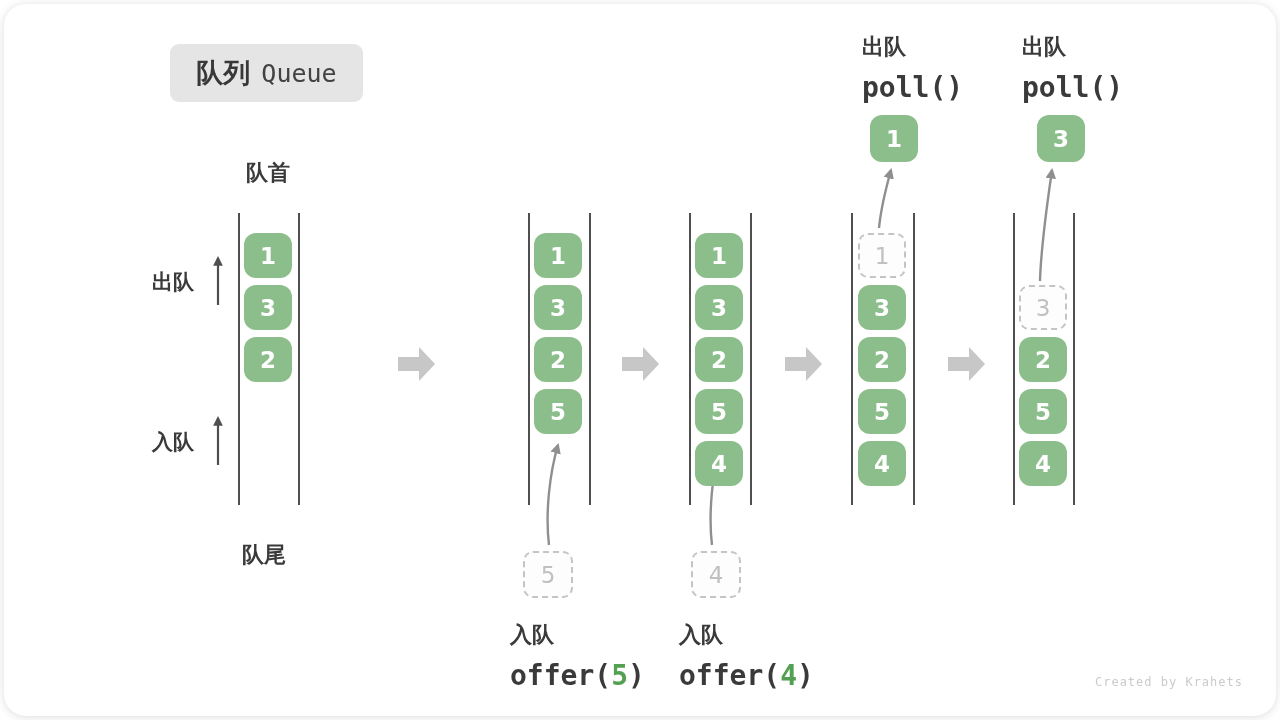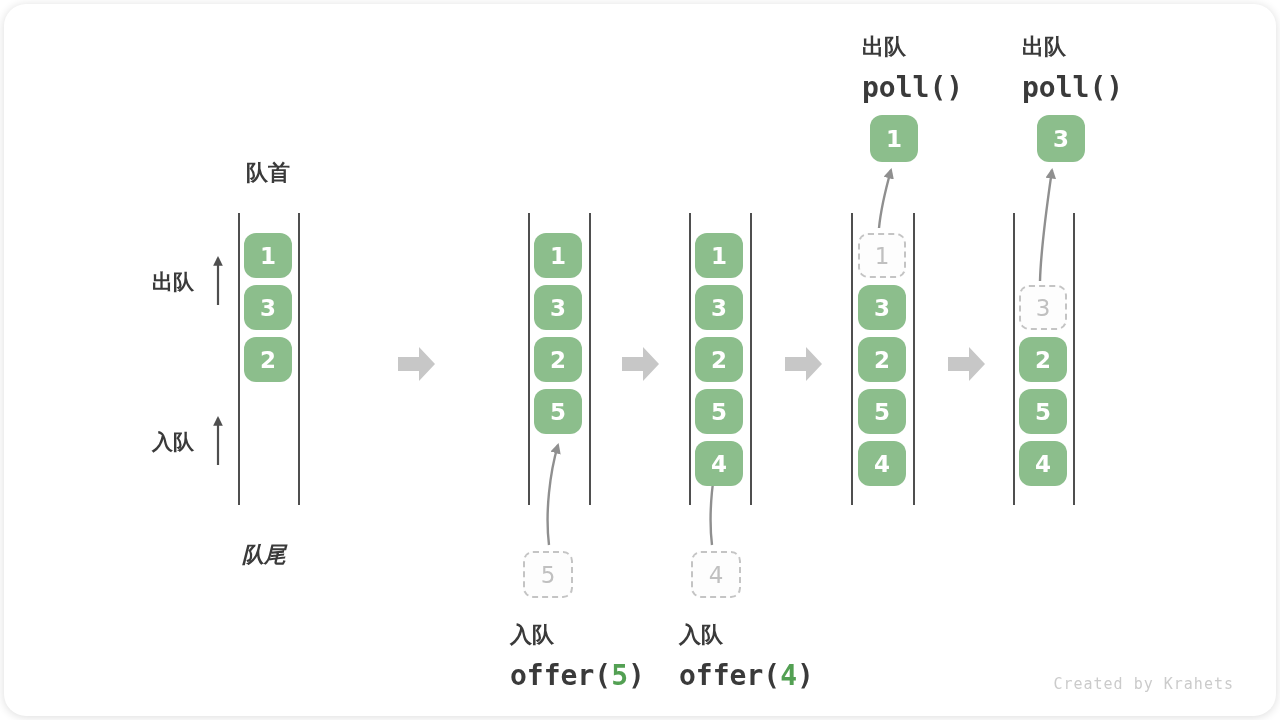--- a/index.html
+++ b/index.html
@@ -28,32 +28,36 @@
         font-size:23px;font-weight:700;font-family:"DejaVu Sans",sans-serif;}
   .gbox.float{height:47px;}
   .dbox{position:absolute;width:48px;height:45px;background:#fdfdfd;border:2px dashed var(--muted);border-radius:10px;
         display:flex;align-items:center;justify-content:center;color:#c0c0c0;
         font-size:23px;font-weight:500;font-family:"DejaVu Sans",sans-serif;}
   .dbox.float{width:50px;height:47px;}
   .op-label{position:absolute;}
   .op-name{font-size:22px;font-weight:700;color:#3a3a3a;margin-bottom:9px;}
   .op-code{font-family:"DejaVu Sans Mono",monospace;font-size:28px;font-weight:600;color:#3a3a3a;}
   .op-code .arg{color:var(--accent-green);font-weight:700;}
-  .footer{position:absolute;right:46px;top:675px;font-family:"DejaVu Sans Mono",monospace;
-          font-size:15px;color:var(--footer);letter-spacing:1px;}
+  .footer{position:absolute;right:37px;top:675px;font-family:"DejaVu Sans Mono",monospace;
+          font-size:12px;color:var(--footer);letter-spacing:1px;}
 </style>
 </head>
 <body>
 
 <div class="canvas">
   <div class="card"></div>
 
+  <div class="title-box">
+    <span class="title-zh">队列</span>
+    <span class="title-en">Queue</span>
+  </div>
 
   <div class="pos-label" style="left:238px;top:158px;">队首</div>
-  <div class="pos-label" style="left:234px;top:540px;font-style:italic;">队尾</div>
+  <div class="pos-label" style="left:234px;top:540px;">队尾</div>
 
   <div class="side-label" style="left:152px;top:268px;">出队</div>
   <div class="side-label" style="left:152px;top:428px;">入队</div>
 
   <div class="vline" style="left:238px;"></div>
   <div class="vline" style="left:298px;"></div>
   <div class="vline" style="left:528px;"></div>
   <div class="vline" style="left:589px;"></div>
   <div class="vline" style="left:689px;"></div>
   <div class="vline" style="left:750px;"></div>

